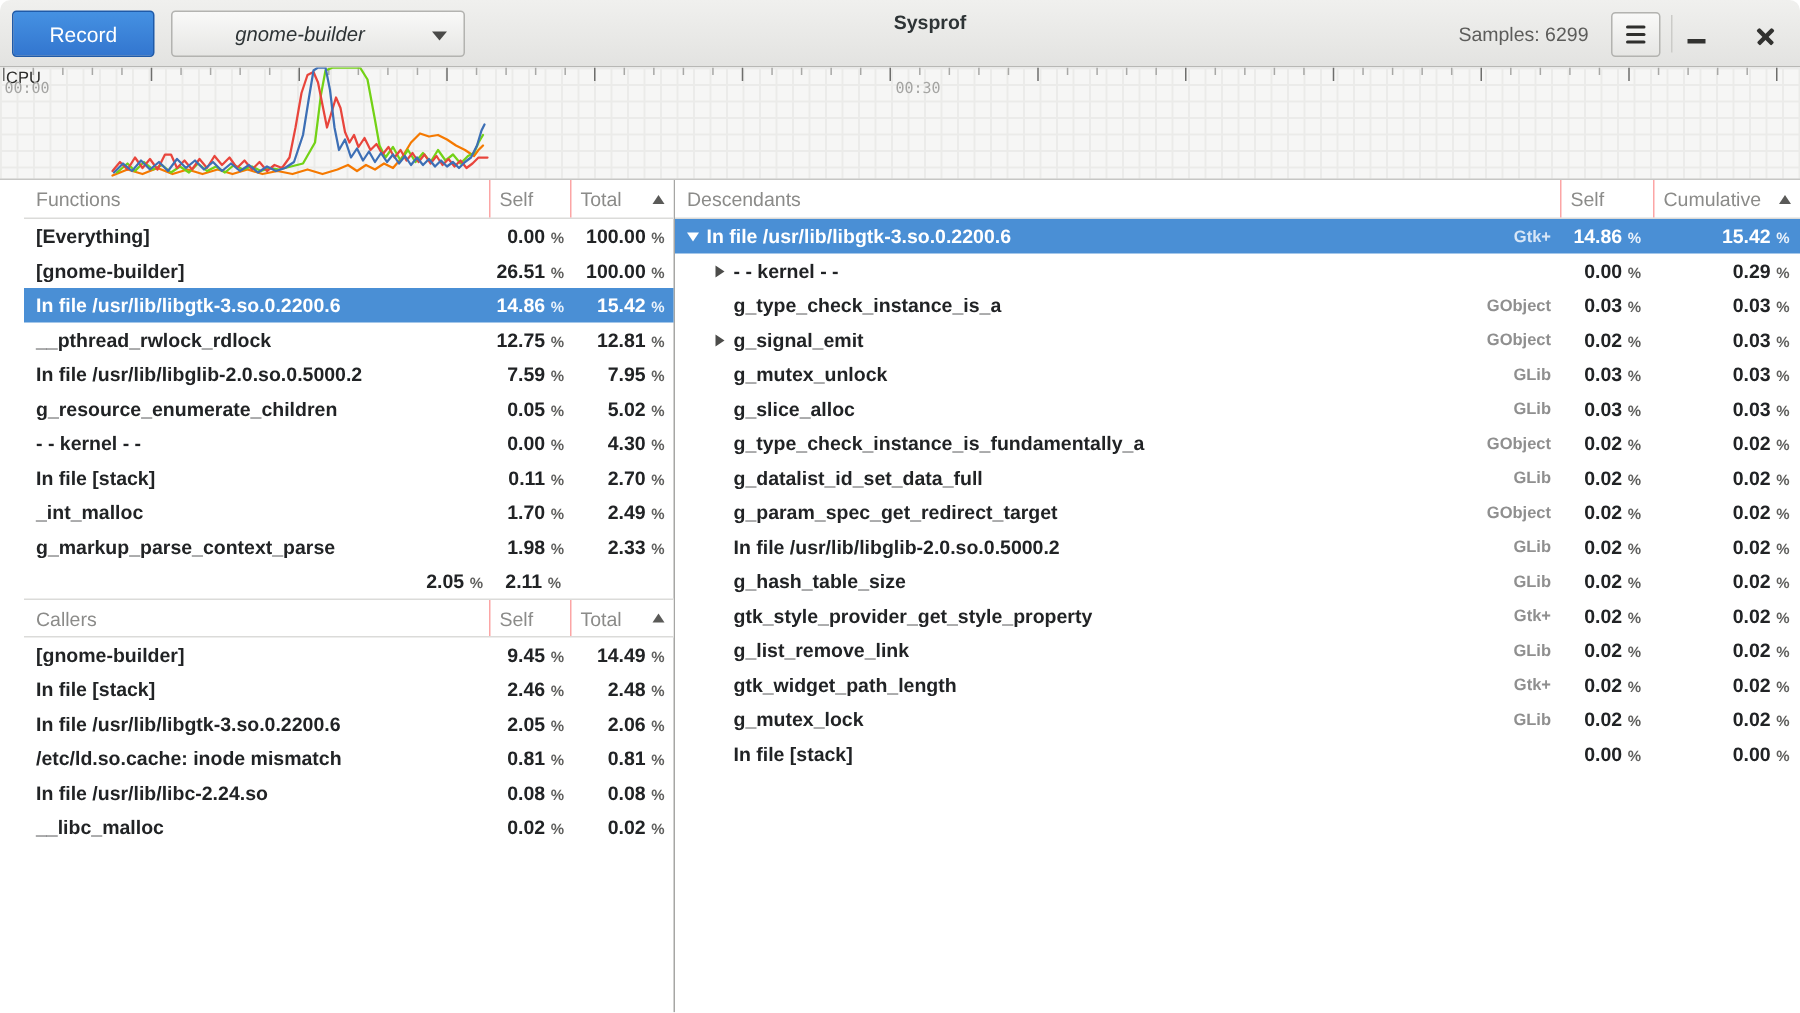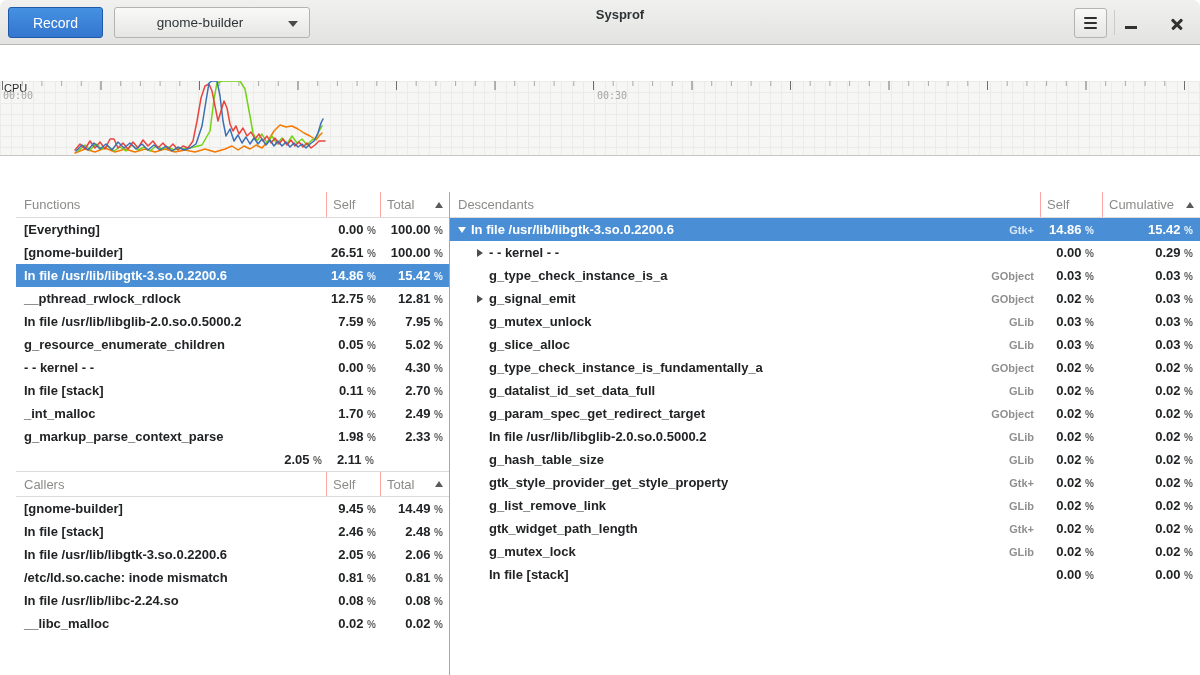--- a/index.html
+++ b/index.html
@@ -4,42 +4,42 @@
 <style>
   * { box-sizing: border-box; margin: 0; padding: 0; }
   html,body { width:1200px; height:675px; }
   body {
     font-family: "Liberation Sans", sans-serif;
     background:#ffffff;
     overflow:hidden;
     -webkit-font-smoothing: antialiased;
   }
   .window { width:1200px; height:675px; display:flex; flex-direction:column;
-    border-radius:7px 7px 0 0; overflow:hidden; background:#fff;gap:36px; }
+    border-radius:7px 7px 0 0; overflow:hidden; background:#fff; }
 
   
   .headerbar {
     height:45px; flex:none; position:relative;
     background:linear-gradient(#f0f0ee,#e3e3e1);
     border-bottom:1px solid #b8b8b5;
   }
   .btn {
     position:absolute; top:7px; height:31px; border-radius:3px;
     display:flex; align-items:center; justify-content:center;
     font-size:14px; cursor:default;
   }
   .record {
     left:8px; width:95px; color:#ffffff;
     background:linear-gradient(#4591e2,#3376cf);
     border:1px solid #1f5aa8;
   }
   .combo {
     left:114px; width:196px; color:#2e3436; font-size:13.5px;
     background:linear-gradient(#f9f9f8,#e6e6e4);
-    border:1px solid #b3b3b0; padding-right:24px;
+    border:1px solid #b3b3b0; padding-right:24px;font-style:italic;
   }
   .caret-down {
     position:absolute; right:11px; top:13px; width:0; height:0;
     border-top:6px solid #4a4a48; border-left:5px solid transparent; border-right:5px solid transparent;
   }
   .titlebox { position:absolute; left:0; right:0; top:6px; text-align:center; pointer-events:none;padding-left:40px; }
   .title  { font-size:13px; font-weight:bold; color:#2e3436; line-height:17px; }
   .subtitle { font-size:12px; color:#8c8c8a; line-height:16px; }
   .samples { position:absolute; right:141px; top:0; height:45px; display:flex; align-items:center;
     font-size:13px; color:#5c5c5a; }
@@ -126,20 +126,21 @@
 
   <div class="headerbar">
     <div class="btn record">Record</div>
     <div class="btn combo">
       <span>gnome-builder</span>
       <span class="caret-down"></span>
     </div>
     <div class="titlebox">
       <div class="title">Sysprof</div>
     </div>
+    <div class="samples">Samples: 6299</div>
     <div class="btn menu-btn">
       <span class="bars">
           <i></i>
           <i></i>
           <i></i>
         </span>
     </div>
     <div class="hb-sep"></div>
     <div class="winctl minimize">
       <span class="min-icon"></span>

